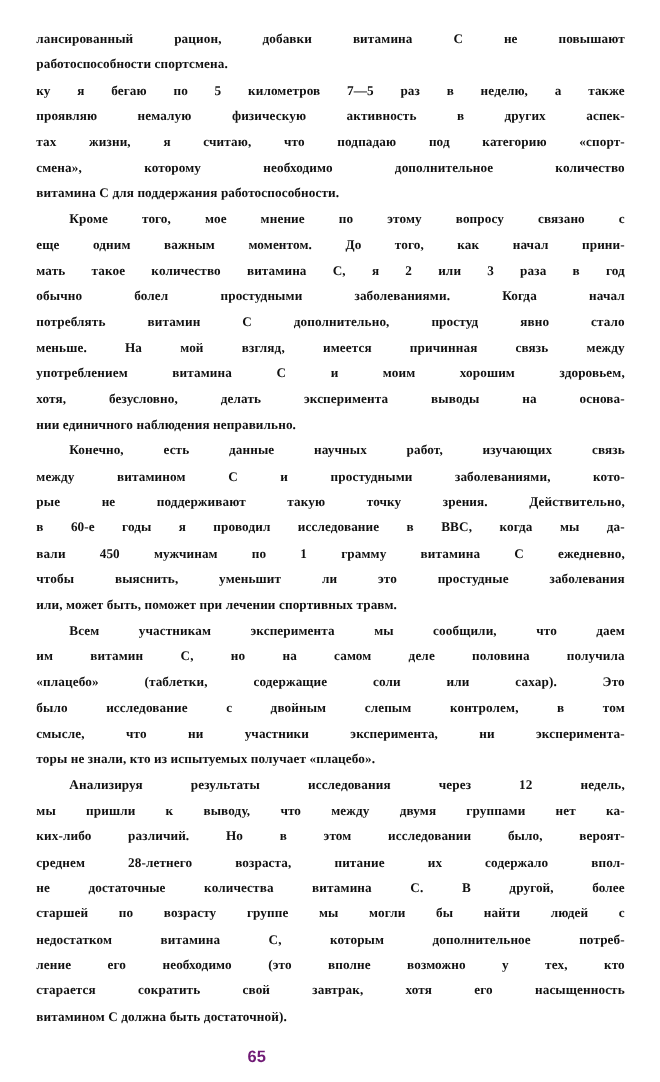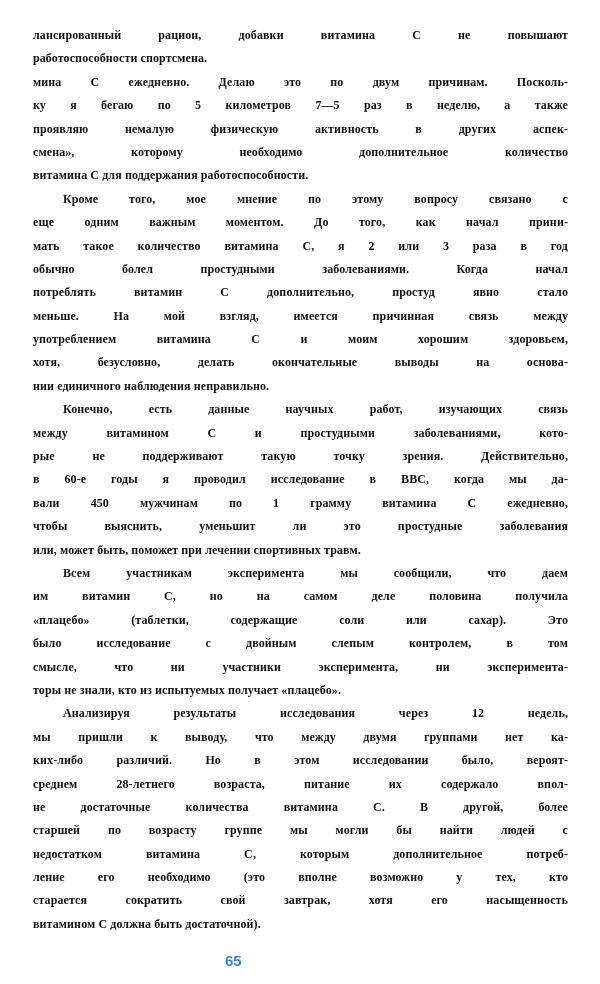--- a/index.html
+++ b/index.html
@@ -38,50 +38,50 @@
   .line.indent {
     padding-left: 30px;
   }
   .page-number {
     position: absolute;
     left: 225px;
     top: 952px;
     font-family: "Liberation Sans", "DejaVu Sans", sans-serif;
     font-size: 15px;
     font-weight: 700;
-    color: #3b82f6;
+    color: #701a75;
   }
 </style>
 </head>
 <body>
 
 <div class="page">
 
   <div>
     <span class="line">лансированный рацион, добавки витамина С не повышают</span>
     <span class="line last">работоспособности спортсмена.</span>
   </div>
 
   <div>
-    <span class="line">мина С ежедневно. Делаю это по двум причинам. Посколь-</span>
     <span class="line">ку я бегаю по 5 километров 7—5 раз в неделю, а также</span>
     <span class="line">проявляю немалую физическую активность в других аспек-</span>
+    <span class="line">тах жизни, я считаю, что подпадаю под категорию «спорт-</span>
     <span class="line">смена», которому необходимо дополнительное количество</span>
     <span class="line last">витамина С для поддержания работоспособности.</span>
   </div>
 
   <div>
     <span class="line indent">Кроме того, мое мнение по этому вопросу связано с</span>
     <span class="line">еще одним важным моментом. До того, как начал прини-</span>
     <span class="line">мать такое количество витамина С, я 2 или 3 раза в год</span>
     <span class="line">обычно болел простудными заболеваниями. Когда начал</span>
     <span class="line">потреблять витамин С дополнительно, простуд явно стало</span>
     <span class="line">меньше. На мой взгляд, имеется причинная связь между</span>
     <span class="line">употреблением витамина С и моим хорошим здоровьем,</span>
-    <span class="line">хотя, безусловно, делать окончательные выводы на основа-</span>
+    <span class="line">хотя, безусловно, делать эксперимента выводы на основа-</span>
     <span class="line last">нии единичного наблюдения неправильно.</span>
   </div>
 
   <div>
     <span class="line indent">Конечно, есть данные научных работ, изучающих связь</span>
     <span class="line">между витамином С и простудными заболеваниями, кото-</span>
     <span class="line">рые не поддерживают такую точку зрения. Действительно,</span>
     <span class="line">в 60-е годы я проводил исследование в ВВС, когда мы да-</span>
     <span class="line">вали 450 мужчинам по 1 грамму витамина С ежедневно,</span>
     <span class="line">чтобы выяснить, уменьшит ли это простудные заболевания</span>

